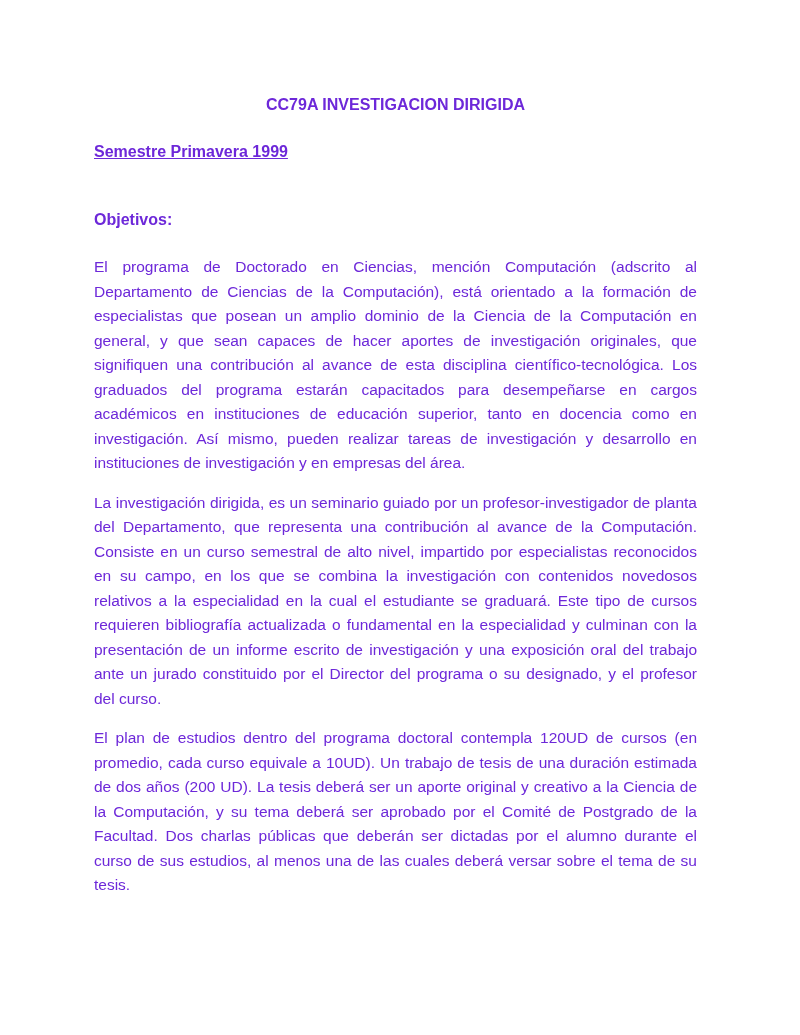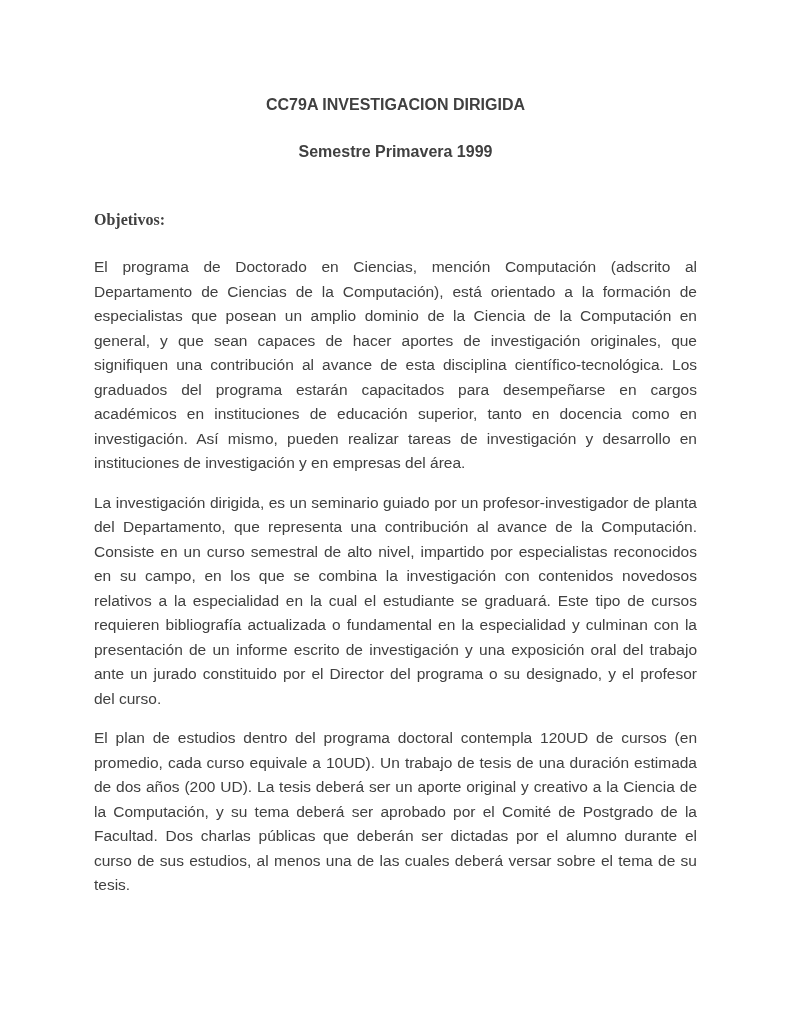--- a/index.html
+++ b/index.html
@@ -8,42 +8,42 @@
     background: #ffffff;
   }
   .page {
     position: relative;
     width: 800px;
     height: 1035px;
     box-sizing: border-box;
     background: #ffffff;
     padding: 92px 103px 0 94px;
     font-family: "Liberation Sans", sans-serif;
-    color: #404040;
+    color: #6d28d9;
     overflow: hidden;
   }
   .title-block {
     text-align: center;
     font-weight: bold;
     font-size: 16px;
     line-height: 25px;
   }
   .semester-line {
-    text-align: center;
+    text-align: left;
     font-weight: bold;
     font-size: 16px;
     line-height: 25px;
     margin-top: 22px;
+    text-decoration: underline;
   }
   .section-heading {
     font-size: 16px;
     font-weight: bold;
     line-height: 25px;
     margin: 43px 0 0 0;
-    font-family: Liberation Serif, serif;
   }
   .body-text {
     margin-top: 23px;
     font-size: 15.5px;
     line-height: 24.5px;
     text-align: justify;
   }
   .para {
     margin: 13px 0 15px 0;
   }

